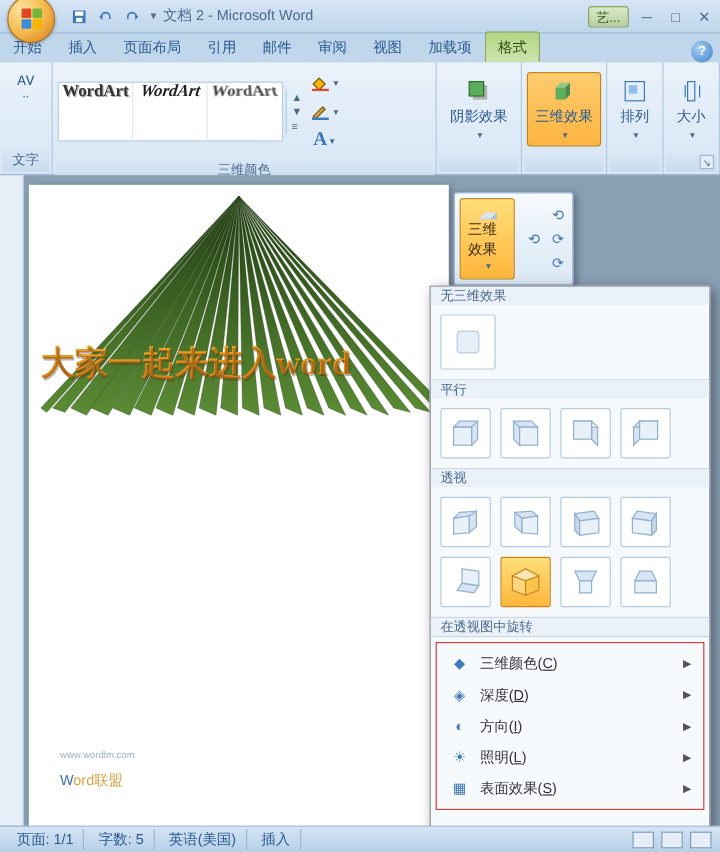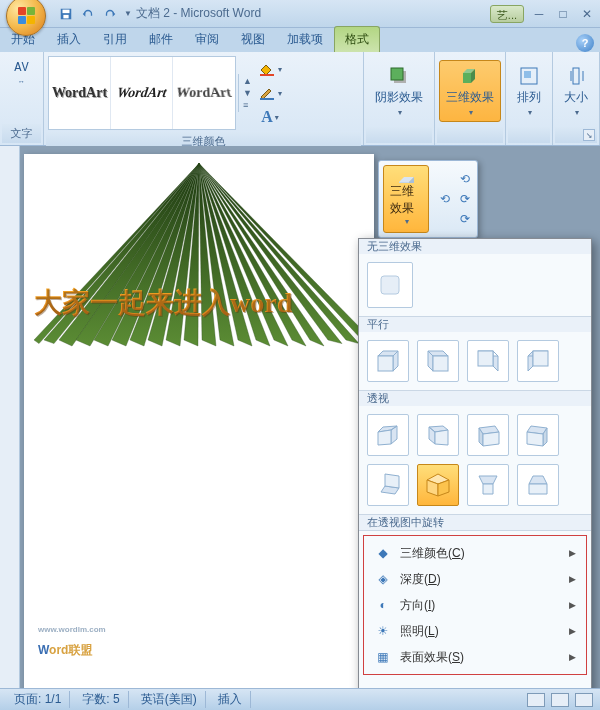--- a/index.html
+++ b/index.html
@@ -19,33 +19,33 @@
 .tab{padding:4px 10px;color:#2B5B91;cursor:pointer;border:1px solid transparent;border-bottom:none;border-radius:3px 3px 0 0}
 .tab.active{background:linear-gradient(#B2D683,#CCE3AD);border-color:#88A562;color:#2F4E12}
 .help-btn{margin-left:auto;margin-right:6px;width:18px;height:18px;border-radius:50%;background:radial-gradient(circle at 35% 35%,#A8D0F8,#3D80C8);color:#fff;display:flex;align-items:center;justify-content:center;font-size:11px;font-weight:bold}
 .ribbon{background:linear-gradient(#EAF2FA,#D7E6F5);border-bottom:1px solid #9DB8D6;height:94px;display:flex}
 .rib-group{border-right:1px solid #B4CAE0;display:flex;flex-direction:column;padding:2px}
 .rib-body{flex:1;display:flex;align-items:center;padding:2px;gap:2px}
 .rib-label{text-align:center;font-size:11px;color:#4B6A8E;padding:2px;background:linear-gradient(#DAE8F5,#C8DBEE);position:relative}
 .big-btn{display:flex;flex-direction:column;align-items:center;padding:4px 6px;border:1px solid transparent;border-radius:3px;color:#2B5B91;gap:2px}
 .big-btn.sel{background:linear-gradient(#FDCB6E,#FDB541);border-color:#C6871A}
 .wa-gallery{display:flex;border:1px solid #B4CAE0;background:#fff}
-.wa-item{width:62px;height:72px;display:flex;align-items:center;justify-content:center;border-right:1px solid #E0E8F2}
+.wa-item{width:62px;height:48px;display:flex;align-items:flex-start;justify-content:center;border-right:1px solid #E0E8F2}
 .wa-item:last-child{border-right:none}
 .wa-text{font-family:"Times New Roman",serif;font-weight:bold;font-size:14px}
 .fmt-col{display:flex;flex-direction:column;gap:2px;padding:2px}
 .fmt-btn{width:24px;height:22px;display:flex;align-items:center;justify-content:center;border-radius:2px}
 .drop-arrow{font-size:8px;color:#4B6A8E;margin-left:2px}
 .doc-area{position:absolute;top:146px;left:0;right:0;bottom:22px;background:#8A9FB4;display:flex}
 .ruler-v{width:20px;background:#E6EEF7;border-right:1px solid #B4CAE0}
 .page{background:#fff;margin:8px 0 0 4px;width:350px;height:540px;box-shadow:2px 2px 6px rgba(0,0,0,.3);position:relative;overflow:hidden}
 .art-3d{position:absolute;top:0;left:0;right:0;height:240px}
 .art-3d svg{width:100%;height:100%}
 .art-text{position:absolute;top:130px;left:10px;font-family:"Microsoft YaHei";font-size:28px;font-weight:bold;background:linear-gradient(#F5A623,#D67B1B);-webkit-background-clip:text;-webkit-text-fill-color:transparent;text-shadow:1px 1px 0 rgba(90,50,10,.4)}
-.watermark{position:absolute;bottom:34px;left:14px;font-family:Arial;font-weight:bold;font-size:22px}
+.watermark{position:absolute;bottom:34px;left:26px;font-family:Arial;font-weight:normal;font-size:22px}
 .watermark .w{color:#3B6FB3}
 .watermark .ord{color:#D8A241}
 .watermark .lm{color:#D8A241;font-family:"Microsoft YaHei"}
 .wm-url{font-size:8px;color:#9DB0C4}
 .popup-tool{position:absolute;top:160px;left:378px;width:100px;height:78px;background:linear-gradient(#F6FAFD,#DAE8F5);border:1px solid #9DB8D6;border-radius:3px;box-shadow:2px 2px 6px rgba(0,0,0,.3);display:flex}
 .popup-3d-btn{display:flex;flex-direction:column;align-items:center;padding:6px;background:linear-gradient(#FFDE7A,#FFB63C);border:1px solid #C6871A;border-radius:3px;margin:4px;font-size:11px;color:#3D2A10}
 .tilt-grid{display:grid;grid-template-columns:20px 20px;grid-template-rows:20px 20px 20px;margin:4px 2px;gap:0;align-content:center}
 .tilt-btn{display:flex;align-items:center;justify-content:center;color:#3D78B8}
 .dd-panel{position:absolute;top:238px;left:358px;width:234px;background:#F6FAFD;border:1px solid #868B93;box-shadow:3px 3px 10px rgba(0,0,0,.4);bottom:4px}
 .dd-sect{border-bottom:1px solid #CAD7E5}
@@ -103,20 +103,21 @@
   <div class="win-btns">
     <div class="win-btn">─</div>
     <div class="win-btn">□</div>
     <div class="win-btn">✕</div>
   </div>
 </div>
 
 <div class="ribbon-tabs">
   <div class="tab">开始</div>
   <div class="tab">插入</div>
+  <div class="tab">页面布局</div>
   <div class="tab">引用</div>
   <div class="tab">邮件</div>
   <div class="tab">审阅</div>
   <div class="tab">视图</div>
   <div class="tab">加载项</div>
   <div class="tab active">格式</div>
   <div class="help-btn">?</div>
 </div>
 
 <div class="ribbon">

